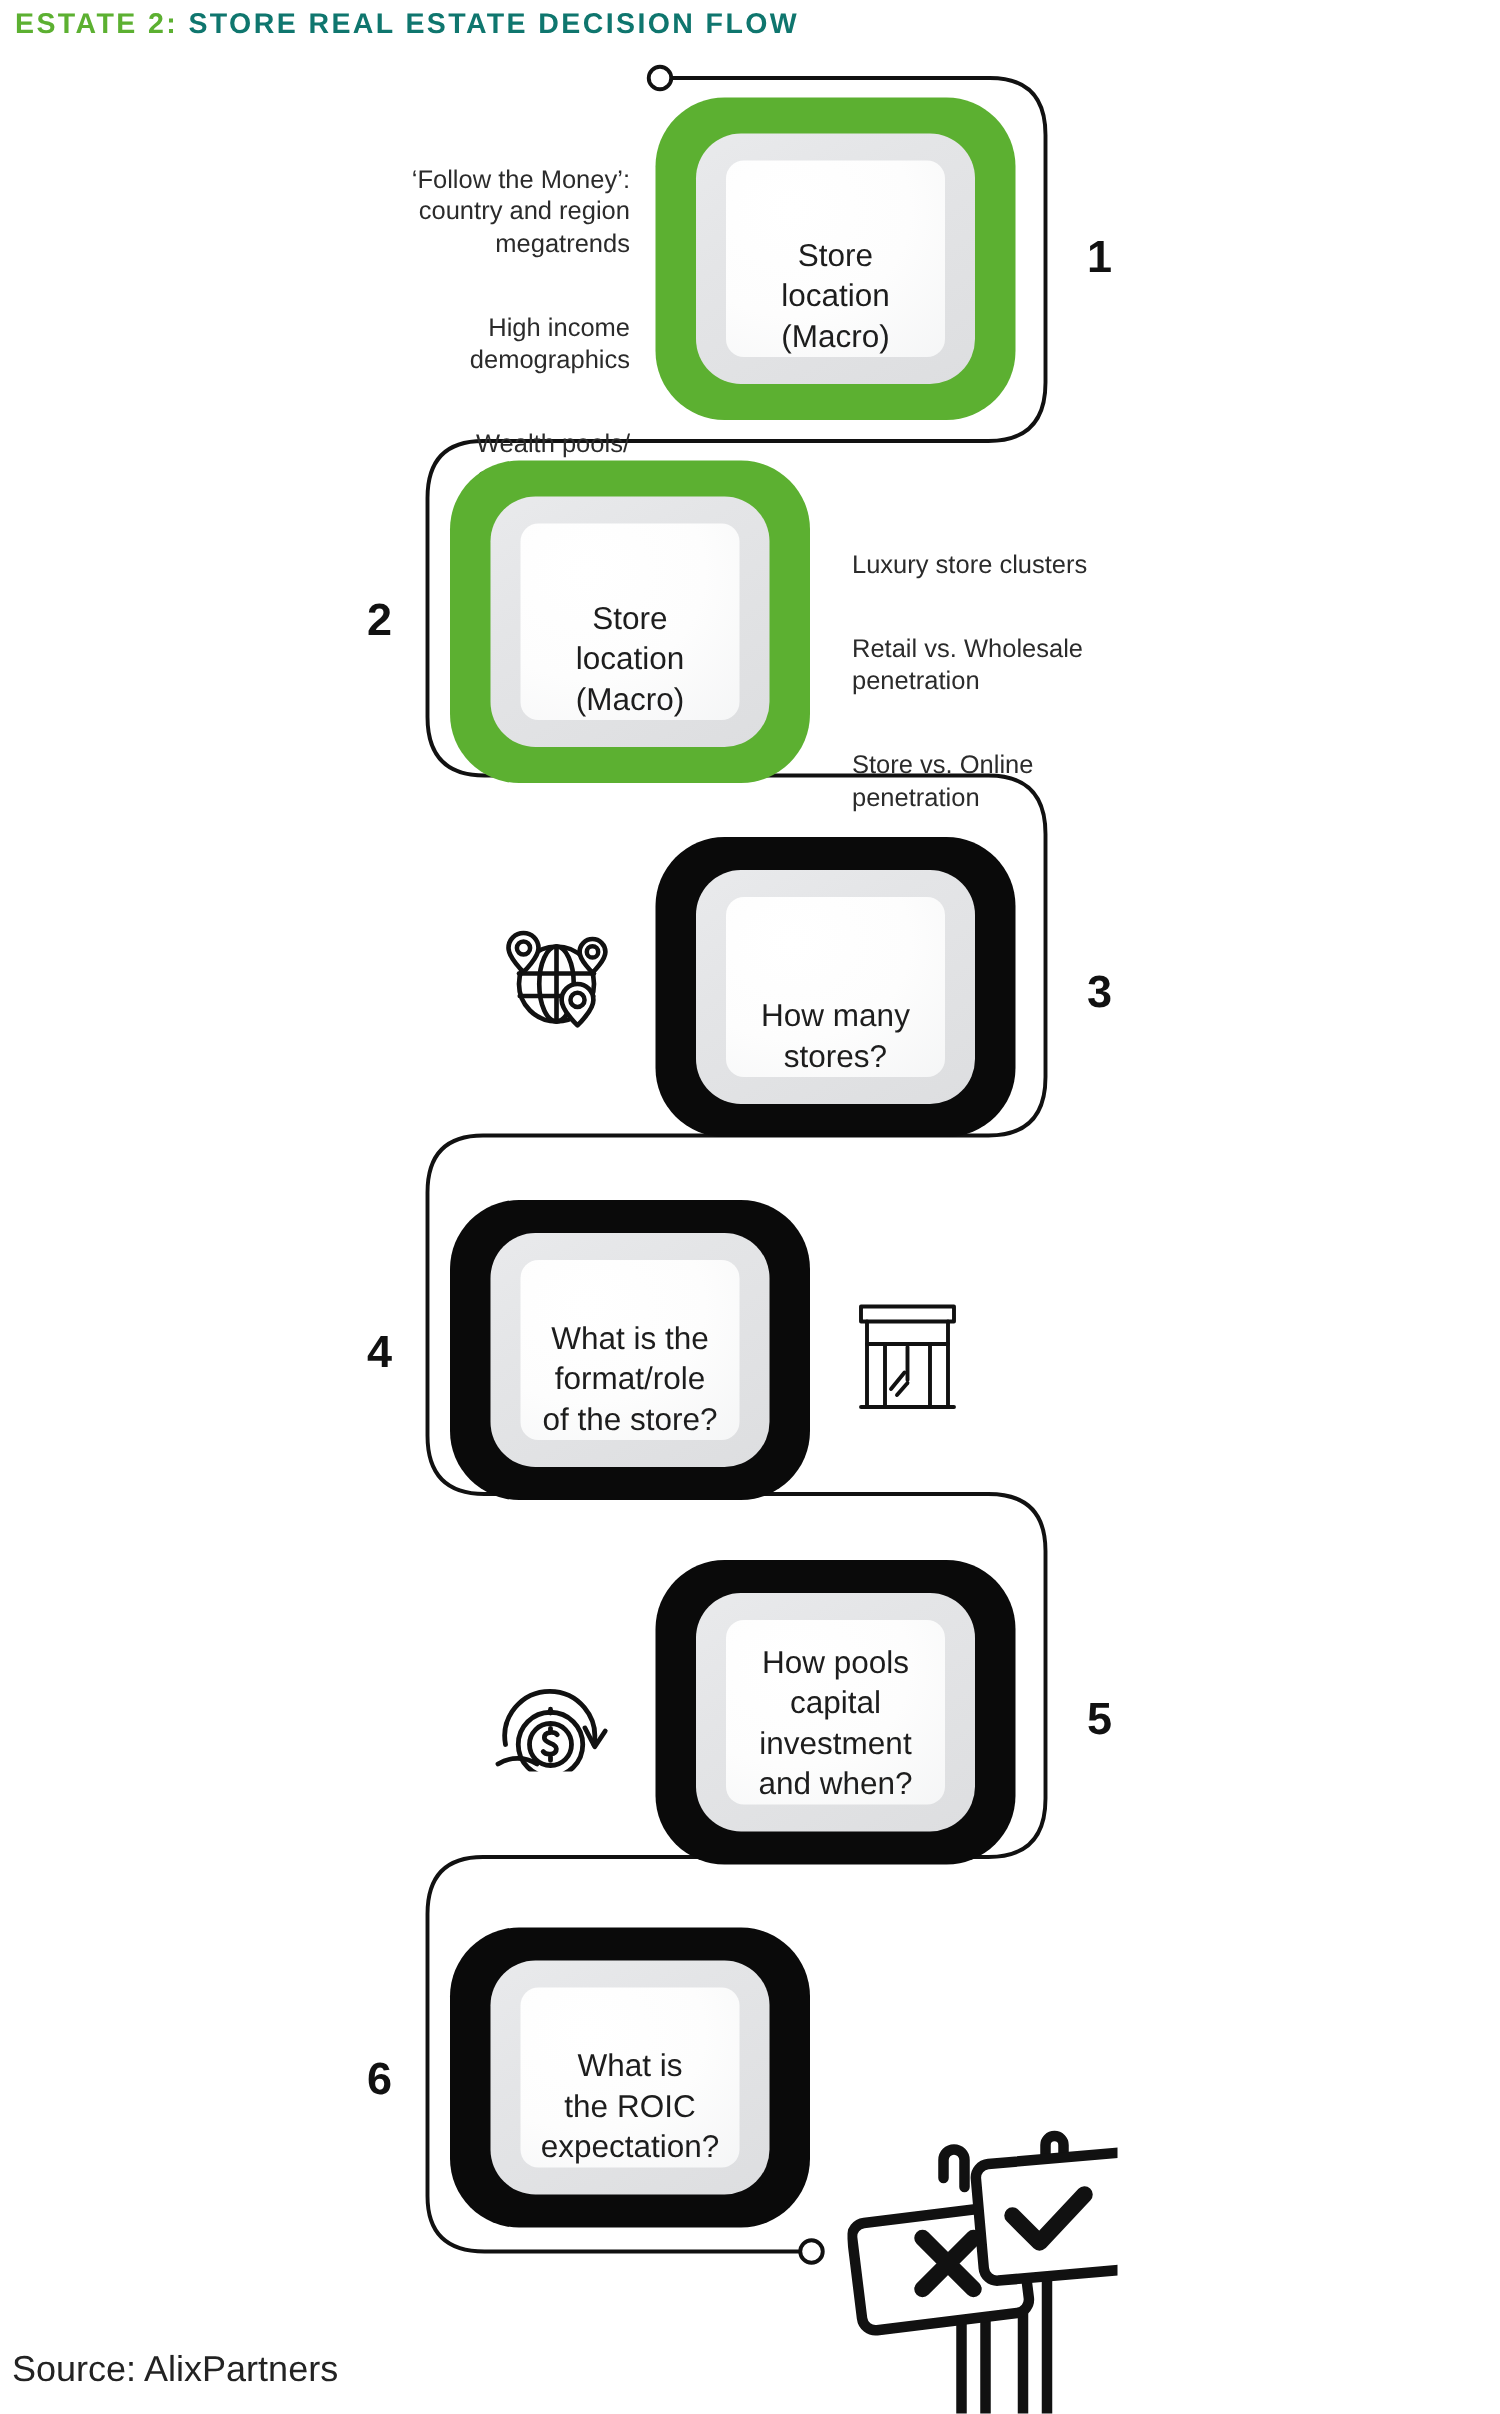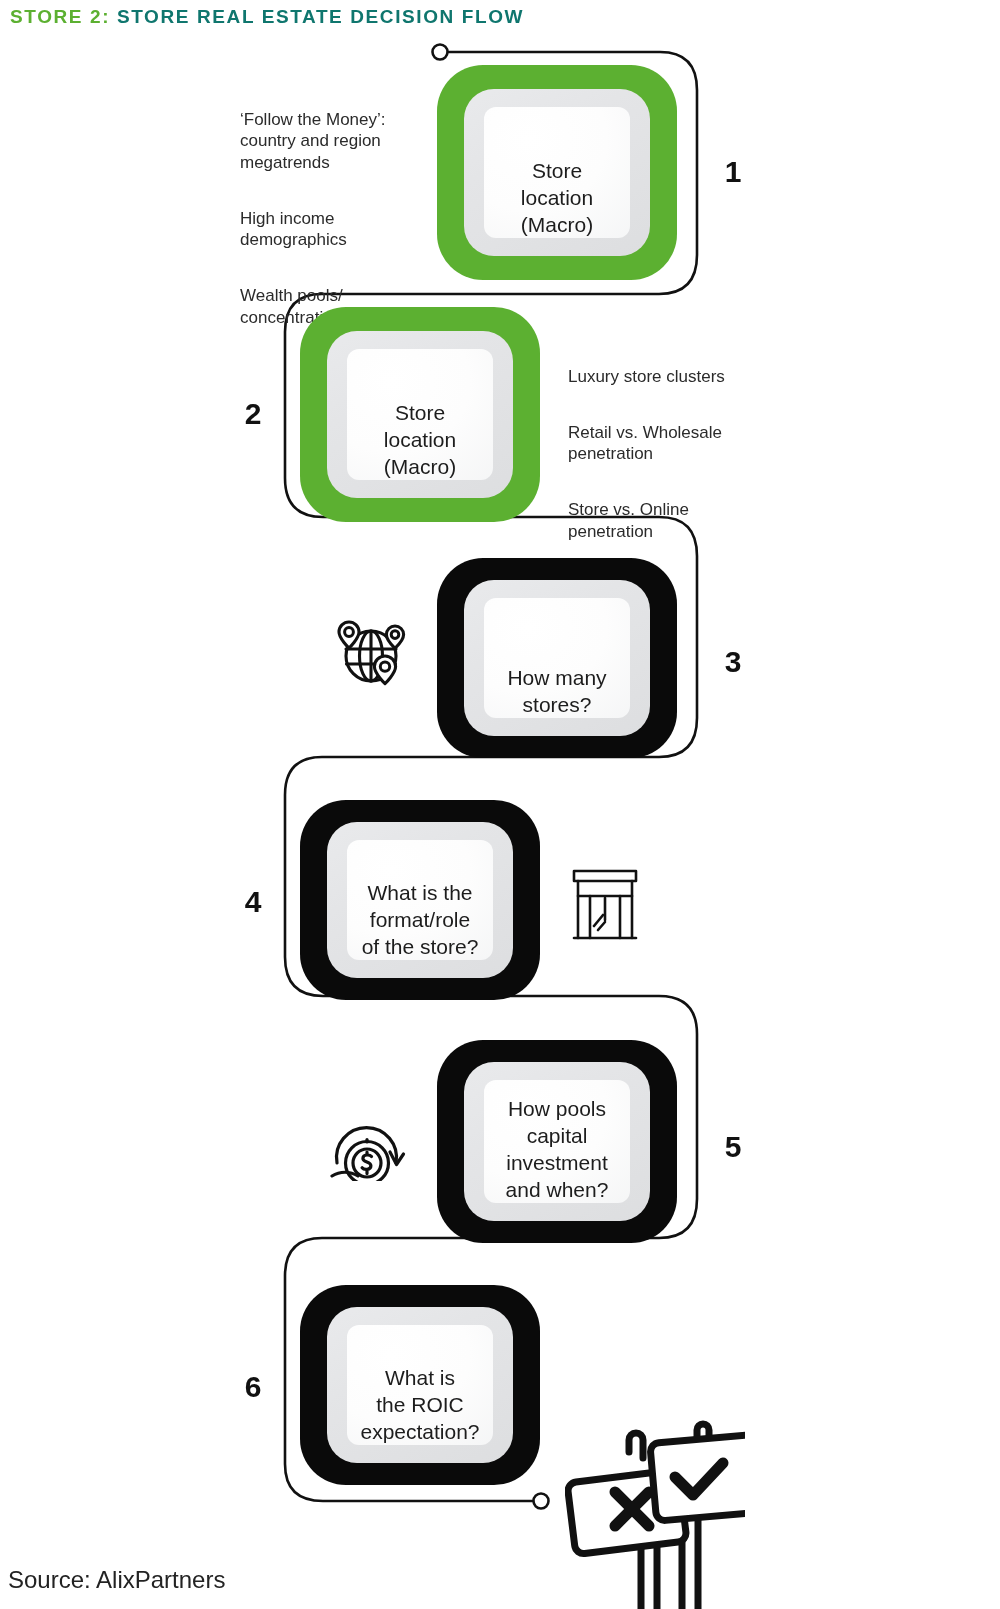--- a/index.html
+++ b/index.html
@@ -47,34 +47,34 @@
   .stepnum{
     position:absolute;font-size:30px;font-weight:bold;color:#111;
     text-align:center;width:40px;
   }
   .sidetext{
     position:absolute;font-size:17px;line-height:21.5px;color:#2b2b2b;
     white-space:pre-line;
   }
   .sidetext .blk{margin-bottom:13px;}
   .sidetext .blk:last-child{margin-bottom:0;}
-  .sidetext.right{}
+  .sidetext.right{text-align:right;}
   .sidetext.left{text-align:left;}
 
   .icon{position:absolute;}
   .source{
     position:absolute;left:8px;top:1566px;
     font-size:24px;color:#232323;
   }
 </style>
 </head>
 <body>
 
 <div class="title">
-  <span class="fig">STORE 2:</span>
+  <span class="fig">ESTATE 2:</span>
   <span class="sub">STORE REAL ESTATE DECISION FLOW</span>
 </div>
 
 <svg id="flowline" viewBox="0 0 1000 1609" xmlns="http://www.w3.org/2000/svg">
   <path d="M 447 52
            L 660 52
            Q 697 52 697 90
            L 697 255
            Q 697 294 659 294
            L 322 294

